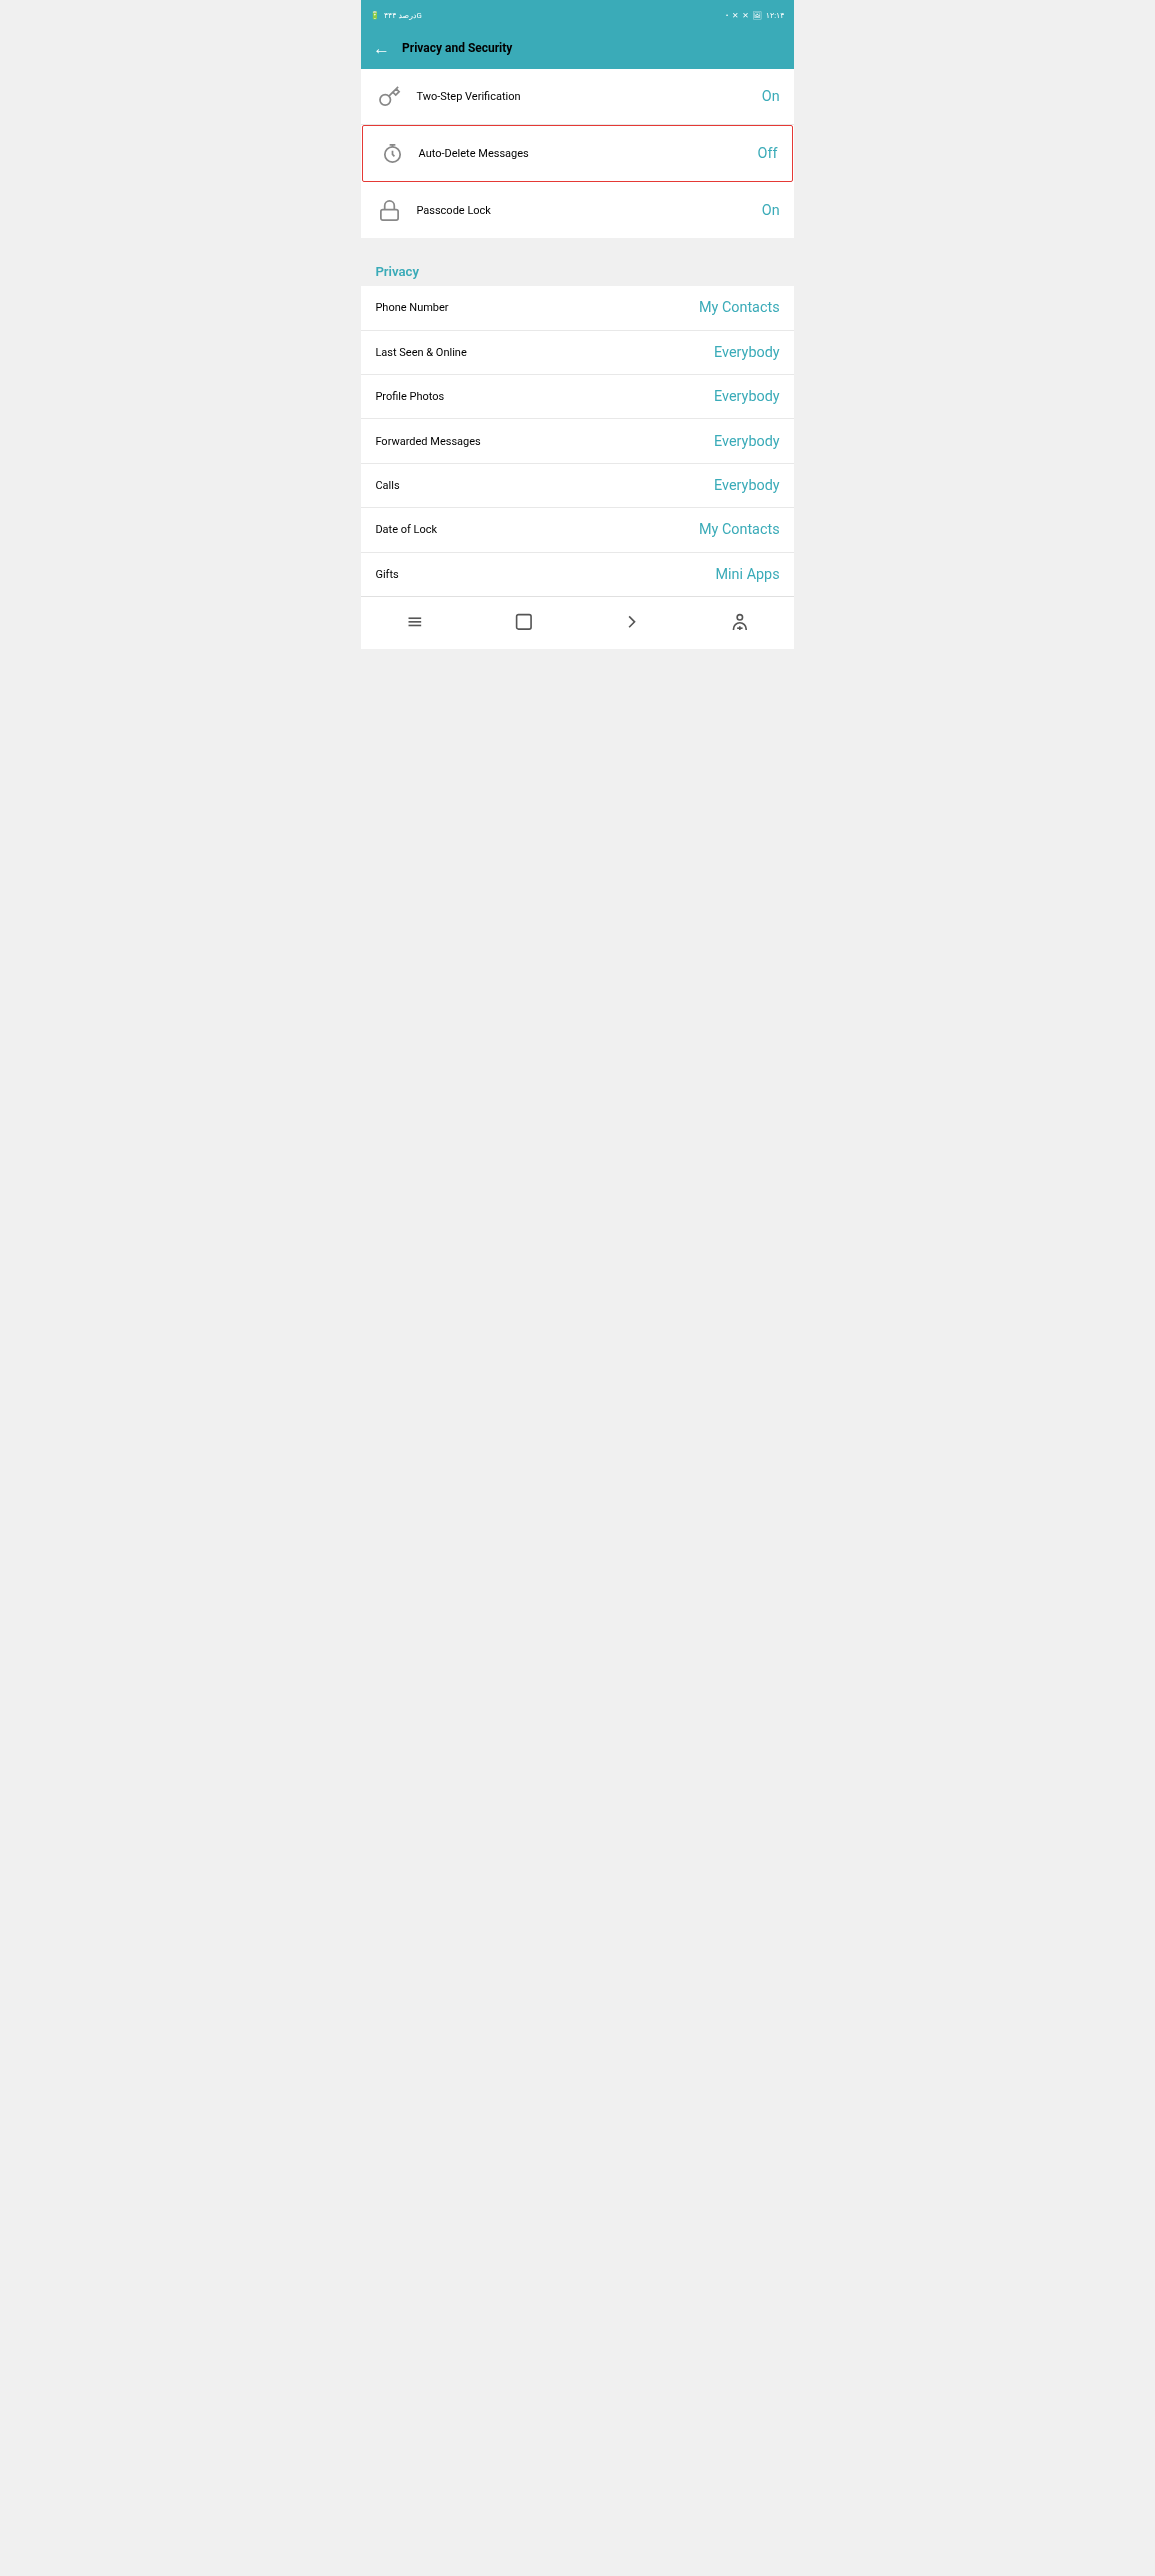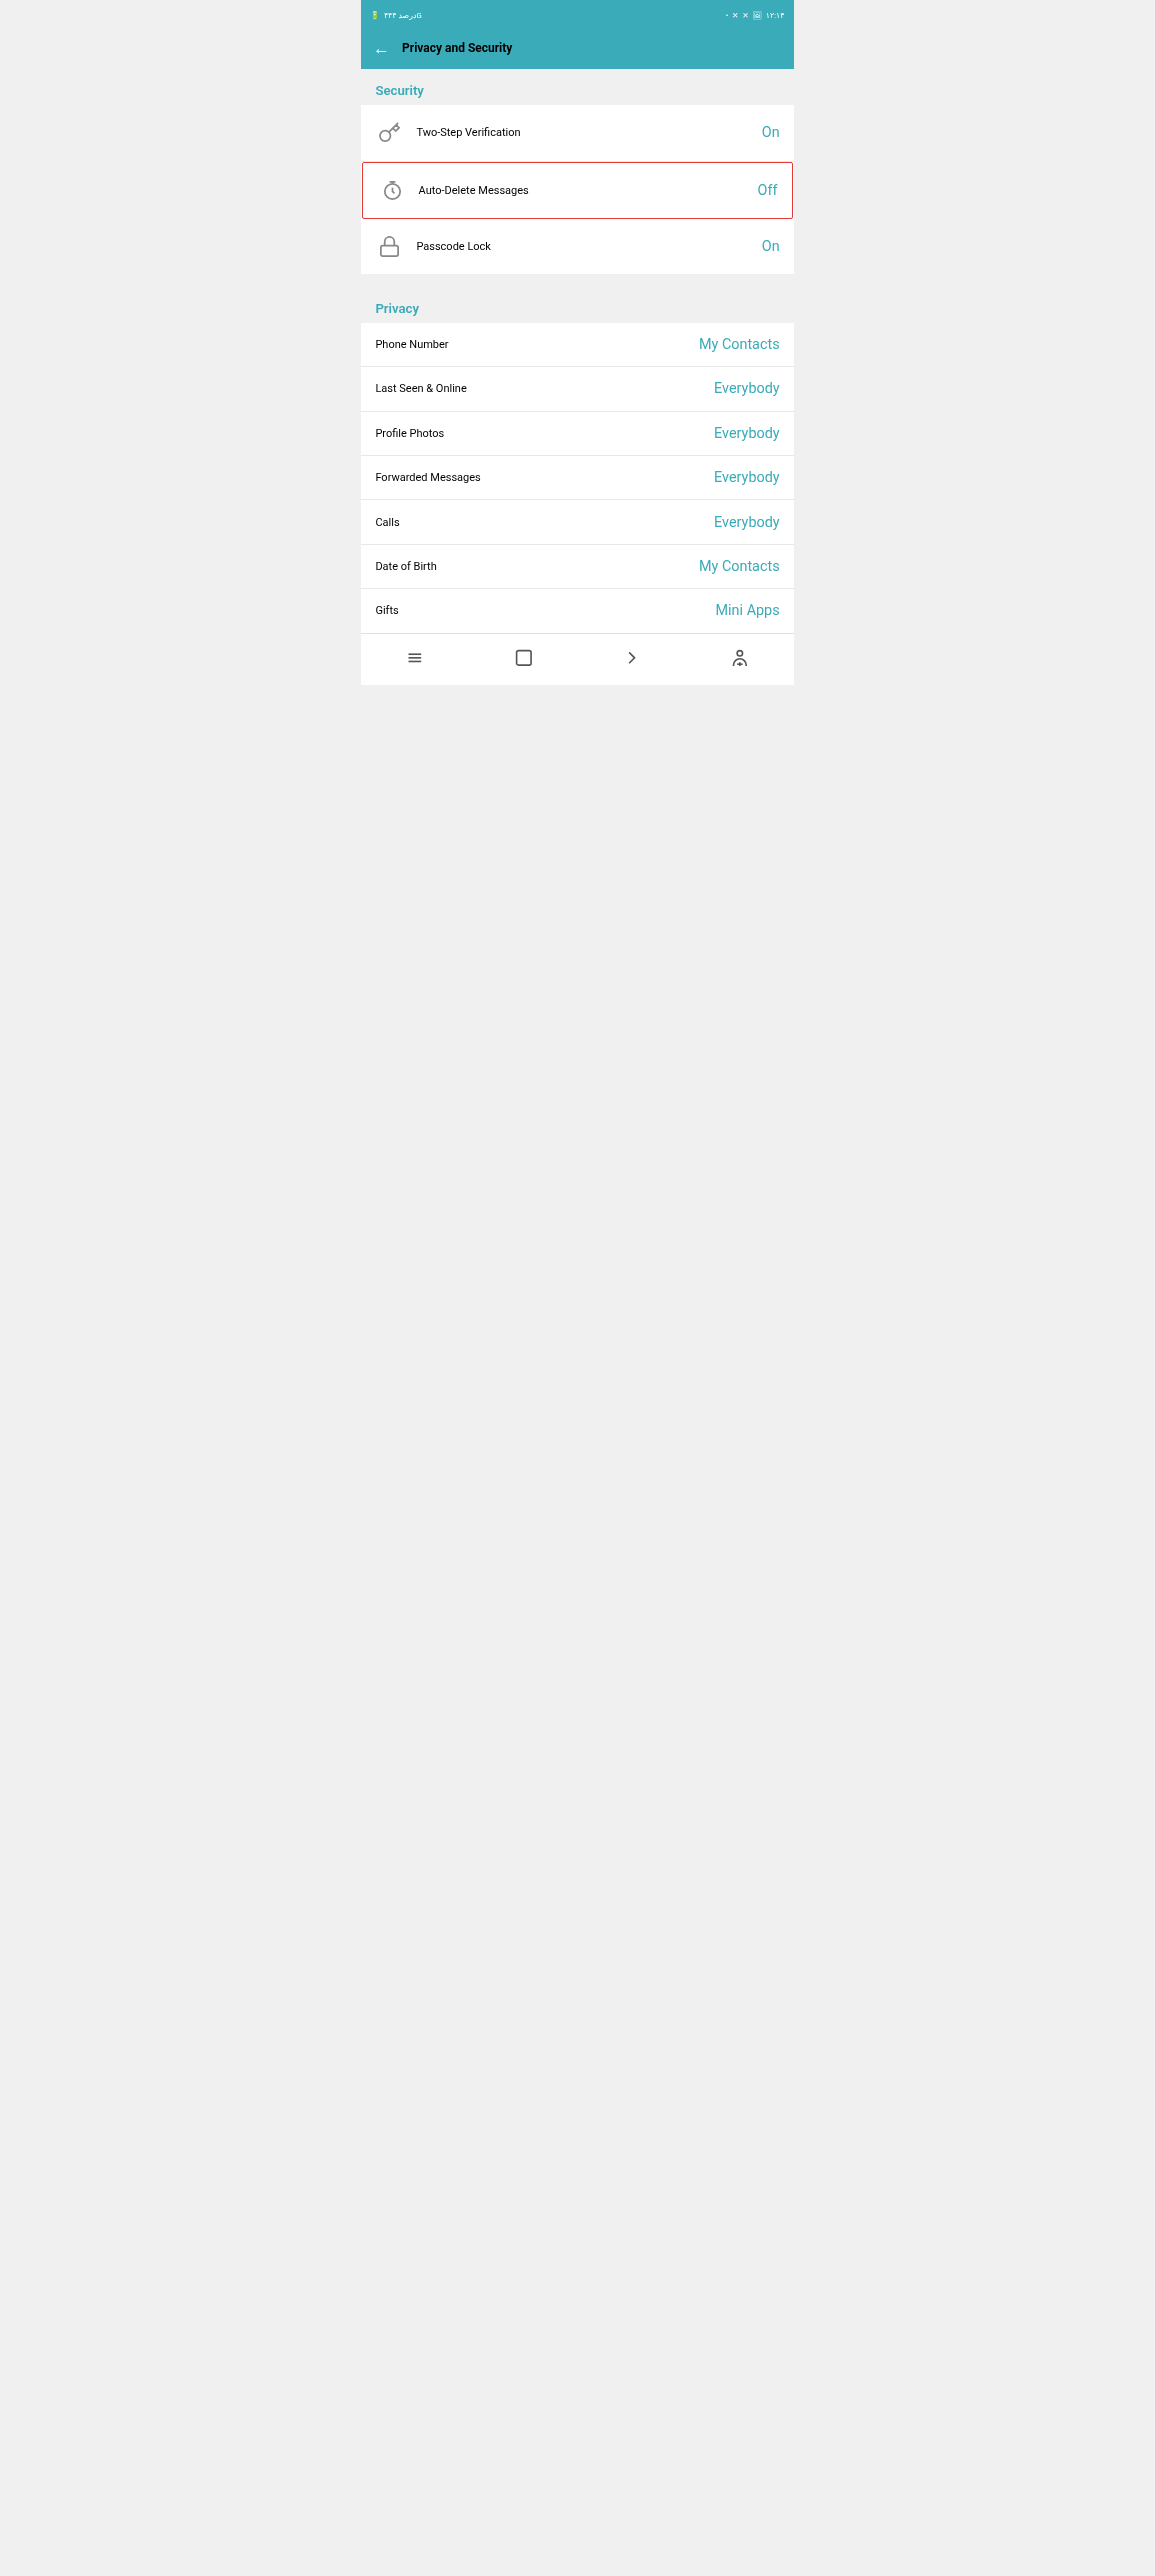--- a/index.html
+++ b/index.html
@@ -215,21 +215,20 @@
   </div>
 
   <div class="header">
     <div class="back-arrow">←</div>
     <div class="header-title">Privacy and Security</div>
   </div>
 
   <div class="content">
 
     <div class="section">
-      <div class="section-header">Security</div>
 
       <div class="settings-group">
 
         <div class="setting-item">
           <div class="setting-icon">
             <svg viewBox="0 0 24 24">
               <path d="M21 2l-2 2m-7.61 7.61a5.5 5.5 0 1 1-7.778 7.778 5.5 5.5 0 0 1 7.777-7.777zm0 0L15.5 7.5m0 0l3 3L22 7l-3-3m-3.5 3.5L19 4"></path>
             </svg>
           </div>
           <span class="setting-label">Two-Step Verification</span>
@@ -293,21 +292,21 @@
           <span class="setting-label">Forwarded Messages</span>
           <span class="setting-value">Everybody</span>
         </div>
 
         <div class="setting-item">
           <span class="setting-label">Calls</span>
           <span class="setting-value">Everybody</span>
         </div>
 
         <div class="setting-item">
-          <span class="setting-label">Date of Birth</span>
+          <span class="setting-label">Date of Lock</span>
           <span class="setting-value">My Contacts</span>
         </div>
 
         <div class="setting-item">
           <span class="setting-label">Gifts</span>
           <span class="setting-value">Mini Apps</span>
         </div>
 
       </div>
     </div>

